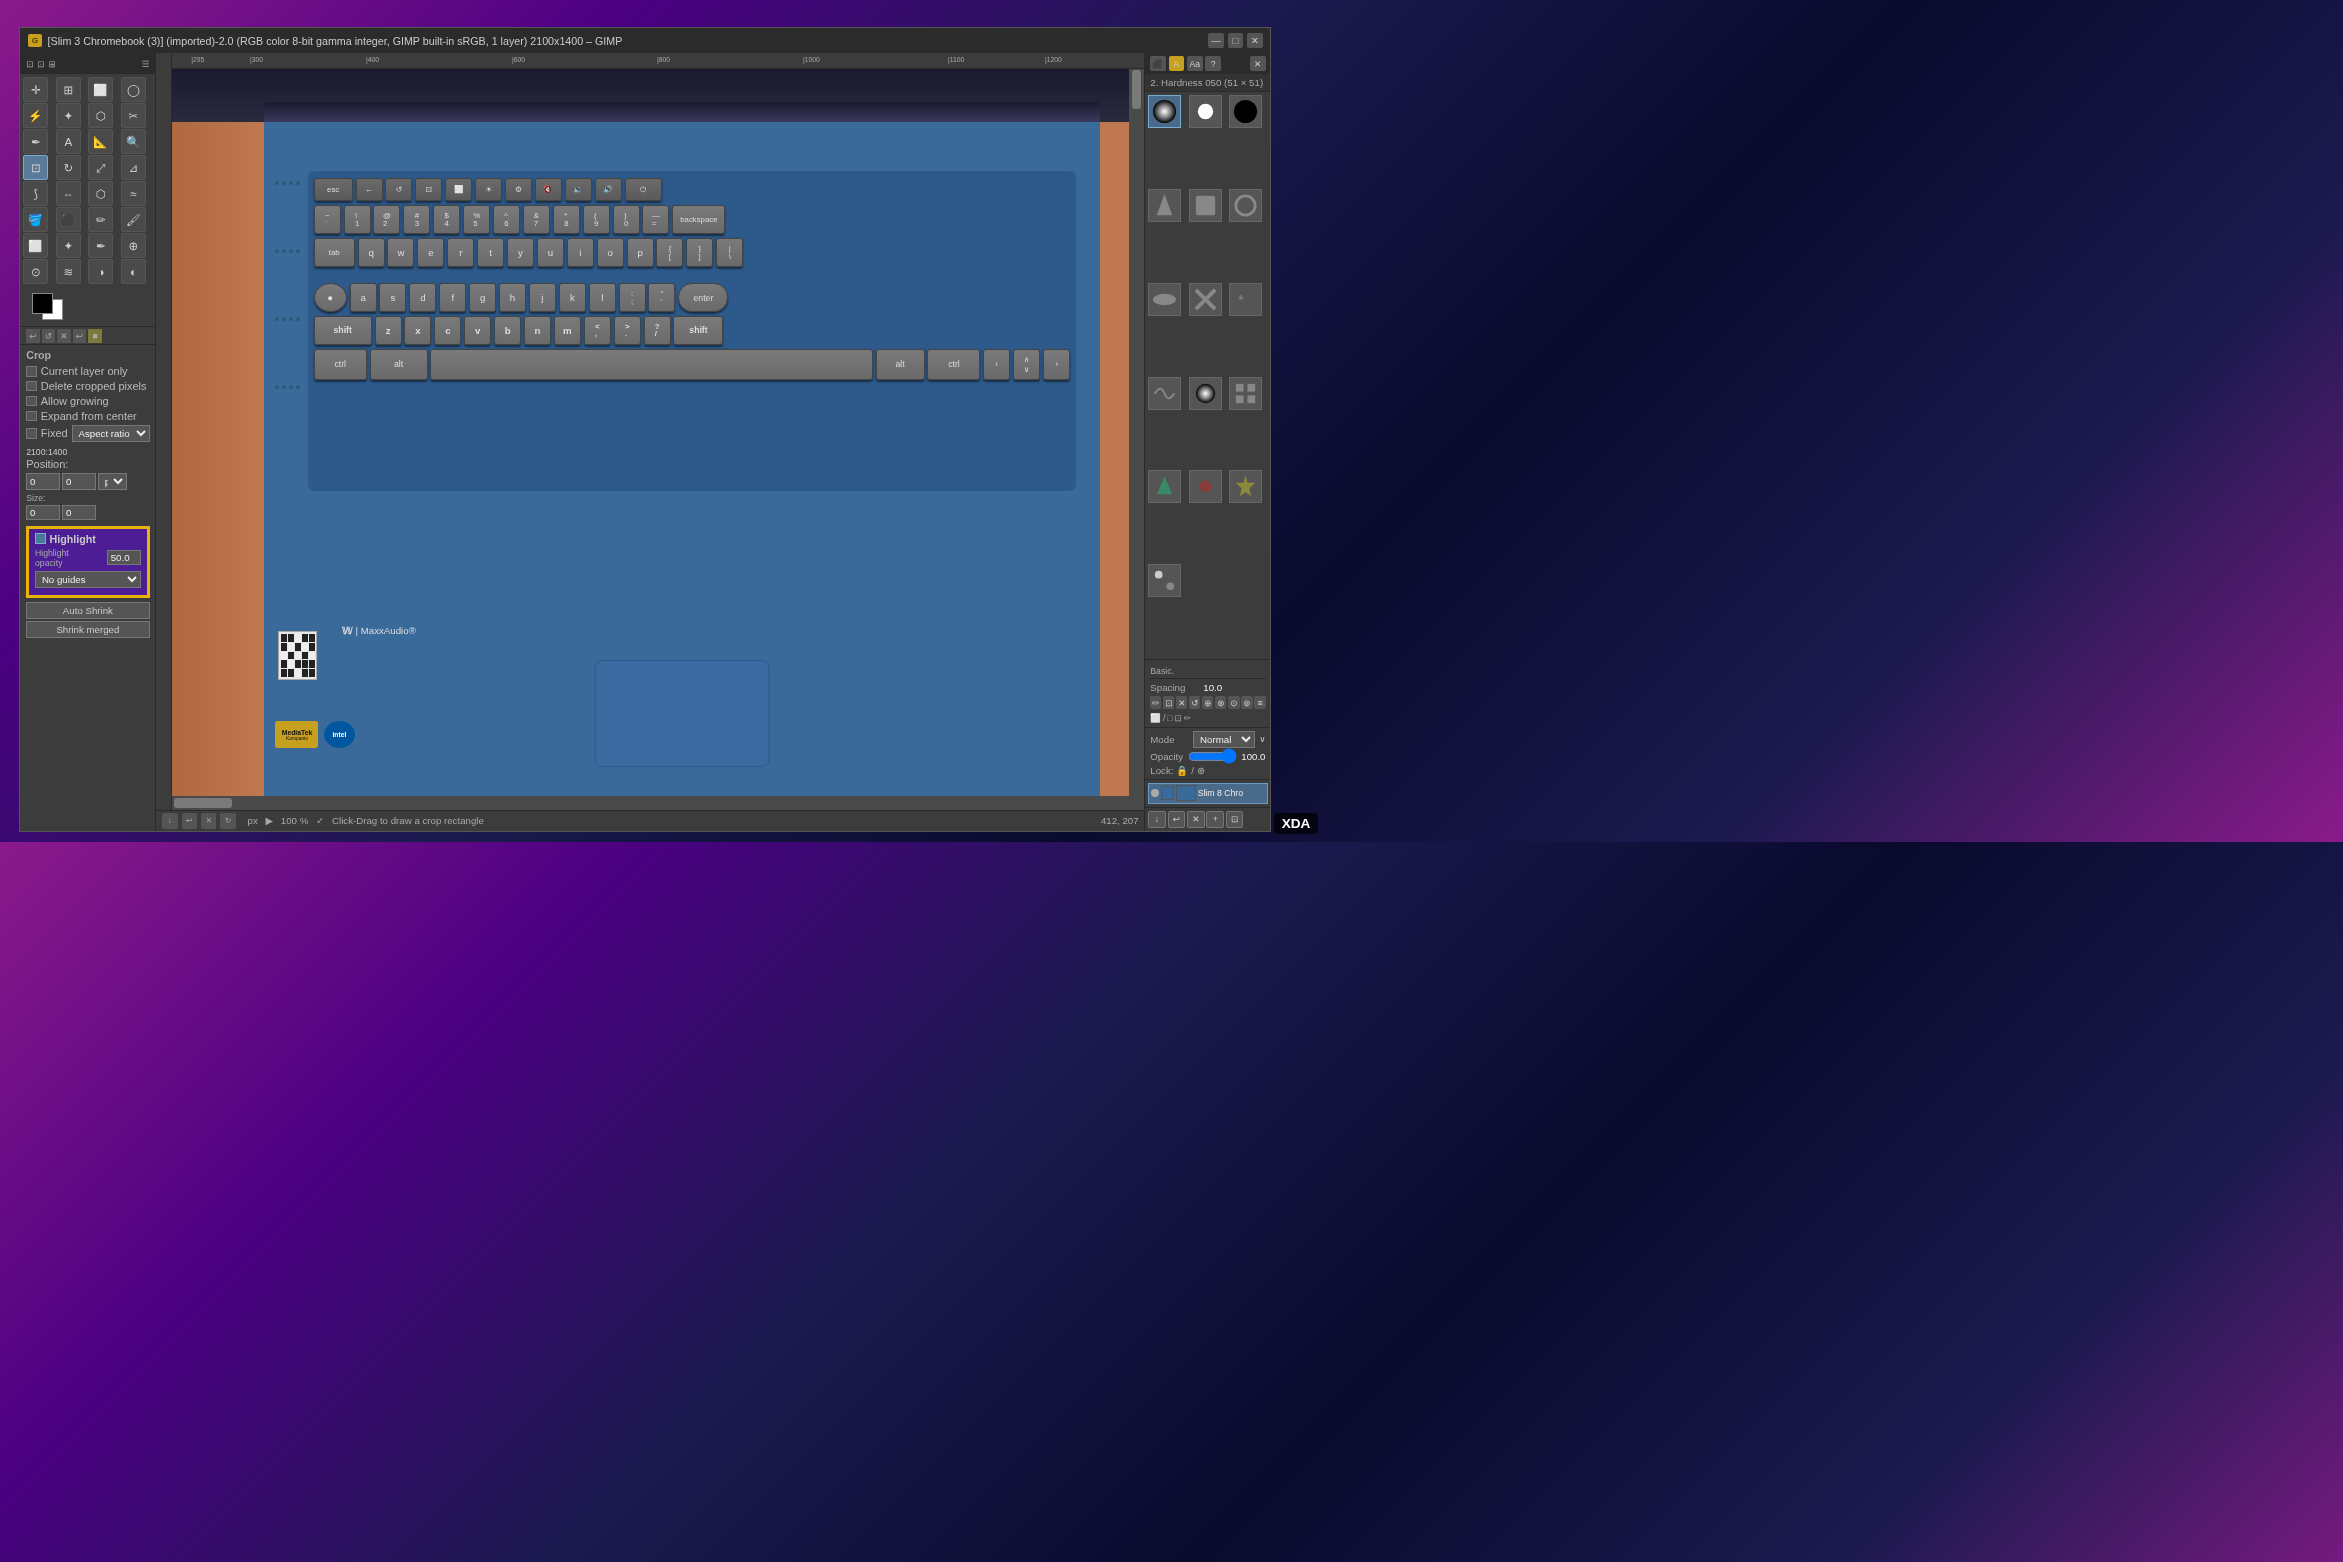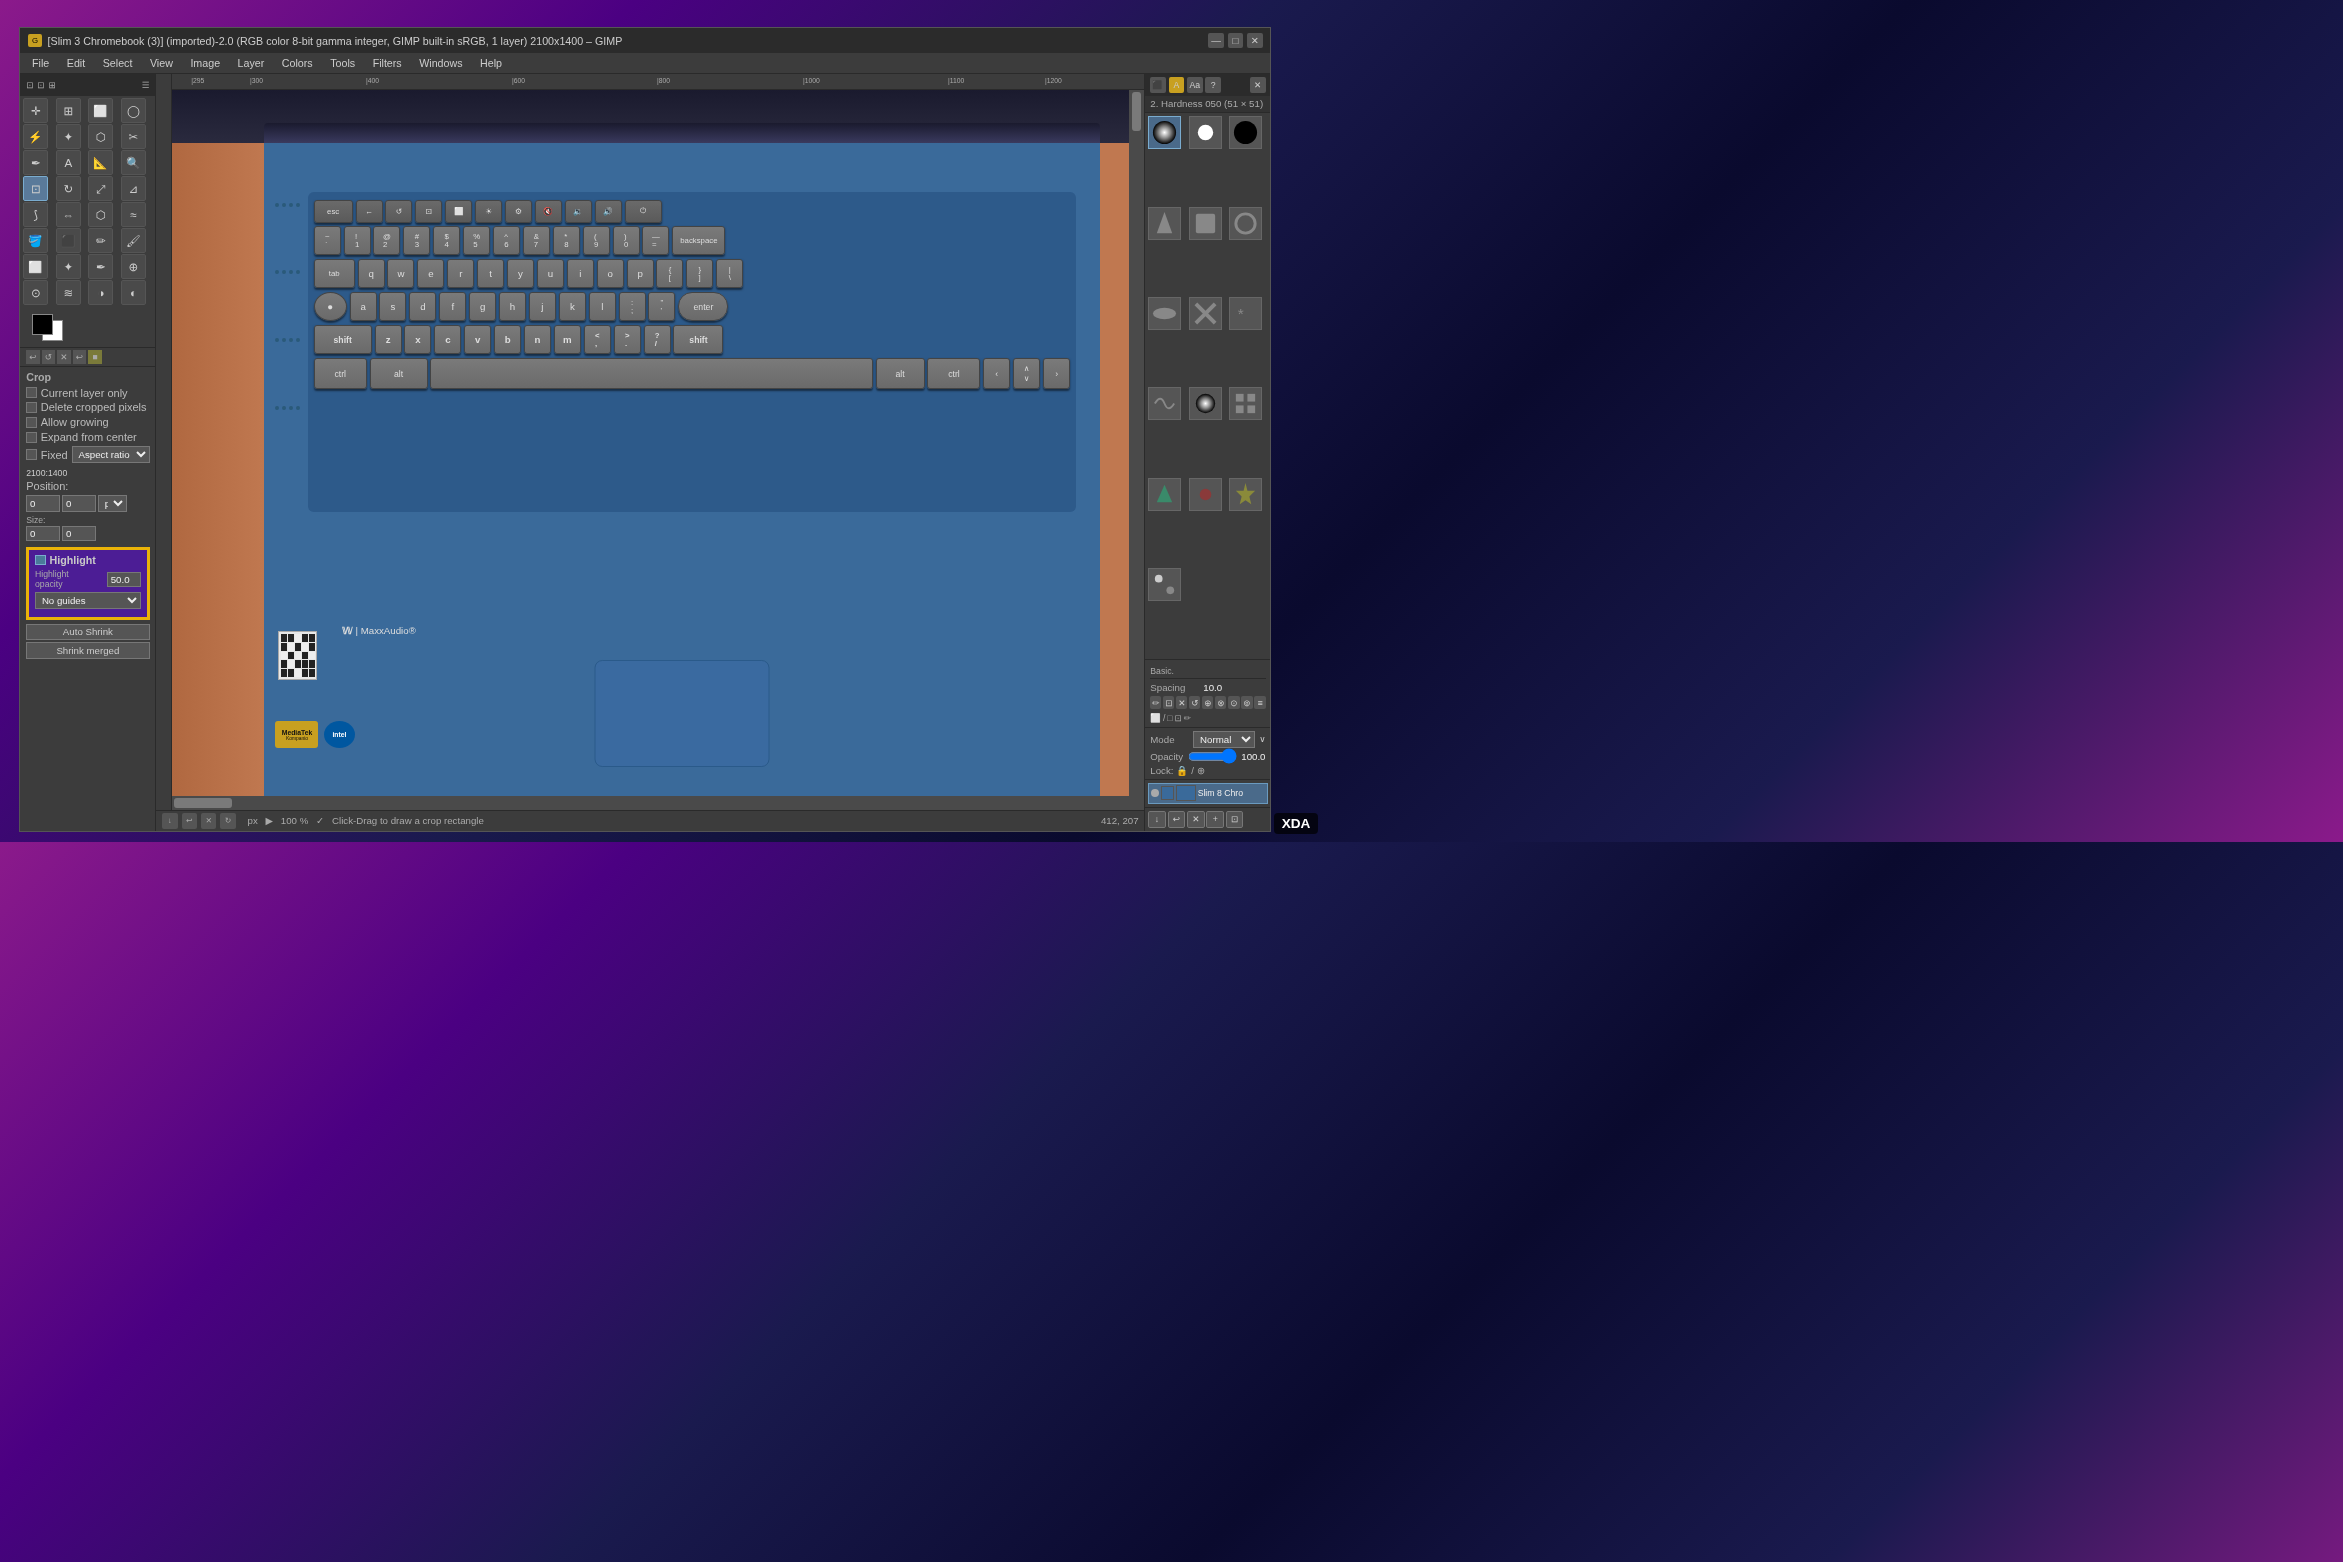--- a/index.html
+++ b/index.html
@@ -545,33 +545,20 @@
       <div class="title-icon">G</div>
       <span class="title-text">[Slim 3 Chromebook (3)] (imported)-2.0 (RGB color 8-bit gamma integer, GIMP built-in sRGB, 1 layer) 2100x1400 – GIMP</span>
     </div>
     <div class="title-buttons">
       <button class="title-btn minimize">—</button>
       <button class="title-btn maximize">□</button>
       <button class="title-btn close">✕</button>
     </div>
   </div>
 
-  <div class="menu-bar">
-    <div class="menu-item">File</div>
-    <div class="menu-item">Edit</div>
-    <div class="menu-item">Select</div>
-    <div class="menu-item">View</div>
-    <div class="menu-item">Image</div>
-    <div class="menu-item">Layer</div>
-    <div class="menu-item">Colors</div>
-    <div class="menu-item">Tools</div>
-    <div class="menu-item">Filters</div>
-    <div class="menu-item">Windows</div>
-    <div class="menu-item">Help</div>
-  </div>
 
   <div class="content-area">
 
     <div class="toolbox">
 
       <div class="tool-options-header">
         <span style="font-size:8.7px;">⊡</span>
         <span style="font-size:8.7px;">⊡</span>
         <span style="font-size:8.7px;">⊞</span>
         <span style="font-size:8.7px; margin-left:auto;">☰</span>
@@ -788,21 +775,21 @@
                   </div>
                 <div style="width:27px;height:29px;background:linear-gradient(to bottom,#7a7a7a,#6a6a6a);border:1px solid #444;border-radius:2.9px;display:flex;align-items:center;justify-content:center;font-size:7.8px;color:#ddd;box-shadow:0 1.9px 1.9px rgba(0,0,0,0.5);">
                     <span style="line-height:1">)<br>0</span>
                   </div>
                 <div style="width:27px;height:29px;background:linear-gradient(to bottom,#7a7a7a,#6a6a6a);border:1px solid #444;border-radius:2.9px;display:flex;align-items:center;justify-content:center;font-size:7.8px;color:#ddd;box-shadow:0 1.9px 1.9px rgba(0,0,0,0.5);">
                     <span style="line-height:1">—<br>=</span>
                   </div>
                 <div style="min-width:53px;height:29px;background:linear-gradient(to bottom,#7a7a7a,#6a6a6a);border:1px solid #444;border-radius:2.9px;display:flex;align-items:center;justify-content:center;font-size:7.8px;color:#ddd;box-shadow:0 1.9px 1.9px rgba(0,0,0,0.5);">backspace</div>
               </div>
 
-              <div style="display:flex;gap:2.9px;margin-bottom:4px;">
+              <div style="display:flex;gap:2.9px;margin-bottom:16px;">
                 <div style="min-width:41px;height:29px;background:linear-gradient(to bottom,#7a7a7a,#6a6a6a);border:1px solid #444;border-radius:2.9px;display:flex;align-items:center;justify-content:center;font-size:7.8px;color:#ddd;box-shadow:0 1.9px 1.9px rgba(0,0,0,0.5);">tab</div>
                 <div style="width:27px;height:29px;background:linear-gradient(to bottom,#7a7a7a,#6a6a6a);border:1px solid #444;border-radius:2.9px;display:flex;align-items:center;justify-content:center;font-size:9.7px;color:#ddd;box-shadow:0 1.9px 1.9px rgba(0,0,0,0.5);">q</div>
                 <div style="width:27px;height:29px;background:linear-gradient(to bottom,#7a7a7a,#6a6a6a);border:1px solid #444;border-radius:2.9px;display:flex;align-items:center;justify-content:center;font-size:9.7px;color:#ddd;box-shadow:0 1.9px 1.9px rgba(0,0,0,0.5);">w</div>
                 <div style="width:27px;height:29px;background:linear-gradient(to bottom,#7a7a7a,#6a6a6a);border:1px solid #444;border-radius:2.9px;display:flex;align-items:center;justify-content:center;font-size:9.7px;color:#ddd;box-shadow:0 1.9px 1.9px rgba(0,0,0,0.5);">e</div>
                 <div style="width:27px;height:29px;background:linear-gradient(to bottom,#7a7a7a,#6a6a6a);border:1px solid #444;border-radius:2.9px;display:flex;align-items:center;justify-content:center;font-size:9.7px;color:#ddd;box-shadow:0 1.9px 1.9px rgba(0,0,0,0.5);">r</div>
                 <div style="width:27px;height:29px;background:linear-gradient(to bottom,#7a7a7a,#6a6a6a);border:1px solid #444;border-radius:2.9px;display:flex;align-items:center;justify-content:center;font-size:9.7px;color:#ddd;box-shadow:0 1.9px 1.9px rgba(0,0,0,0.5);">t</div>
                 <div style="width:27px;height:29px;background:linear-gradient(to bottom,#7a7a7a,#6a6a6a);border:1px solid #444;border-radius:2.9px;display:flex;align-items:center;justify-content:center;font-size:9.7px;color:#ddd;box-shadow:0 1.9px 1.9px rgba(0,0,0,0.5);">y</div>
                 <div style="width:27px;height:29px;background:linear-gradient(to bottom,#7a7a7a,#6a6a6a);border:1px solid #444;border-radius:2.9px;display:flex;align-items:center;justify-content:center;font-size:9.7px;color:#ddd;box-shadow:0 1.9px 1.9px rgba(0,0,0,0.5);">u</div>
                 <div style="width:27px;height:29px;background:linear-gradient(to bottom,#7a7a7a,#6a6a6a);border:1px solid #444;border-radius:2.9px;display:flex;align-items:center;justify-content:center;font-size:9.7px;color:#ddd;box-shadow:0 1.9px 1.9px rgba(0,0,0,0.5);">i</div>
                 <div style="width:27px;height:29px;background:linear-gradient(to bottom,#7a7a7a,#6a6a6a);border:1px solid #444;border-radius:2.9px;display:flex;align-items:center;justify-content:center;font-size:9.7px;color:#ddd;box-shadow:0 1.9px 1.9px rgba(0,0,0,0.5);">o</div>

